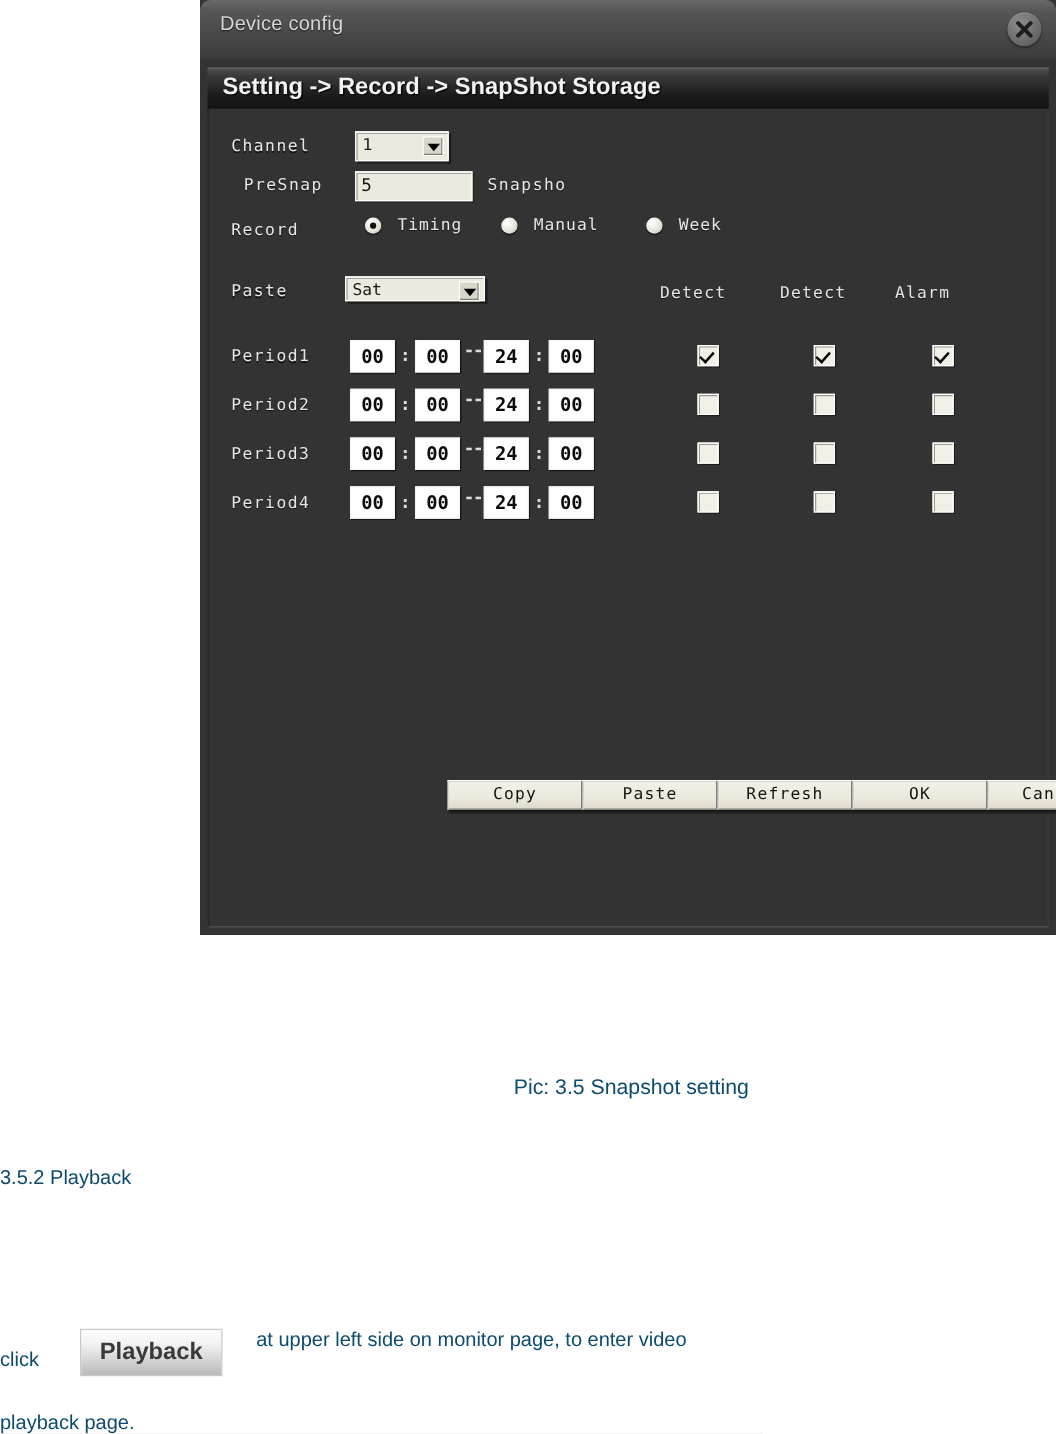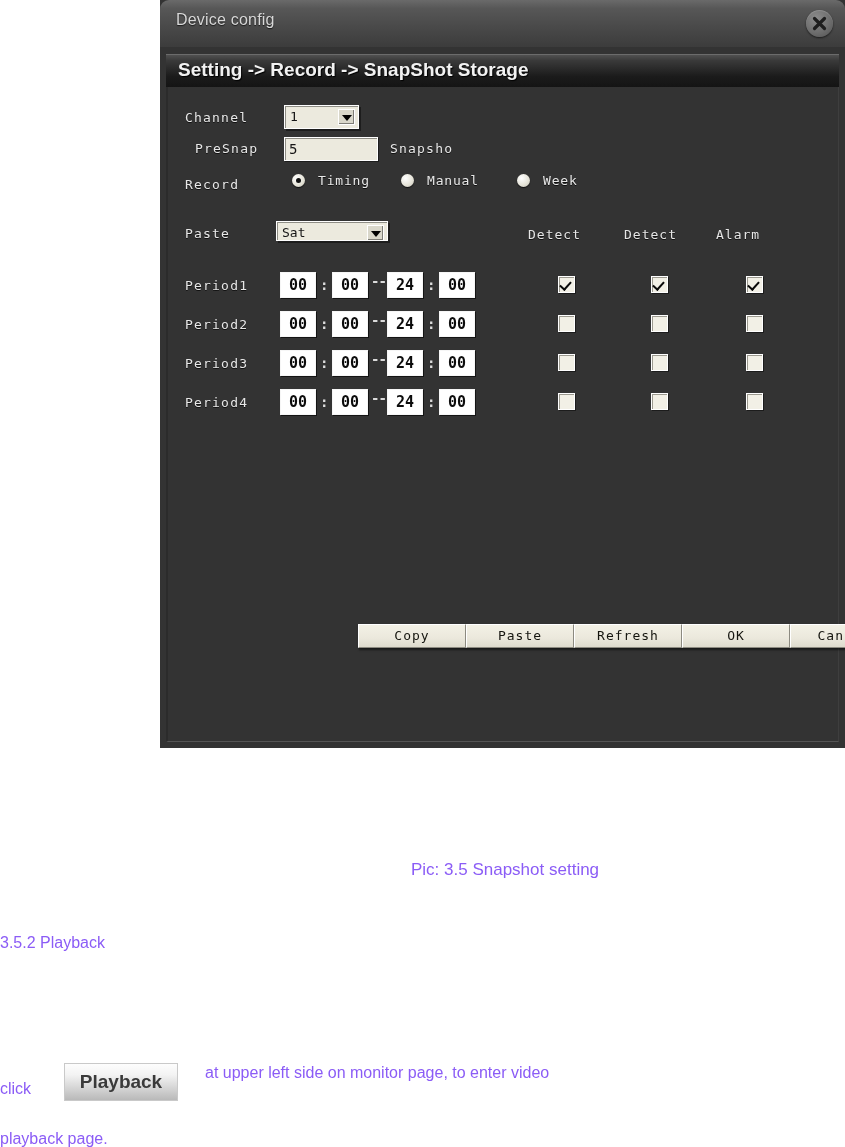--- a/index.html
+++ b/index.html
@@ -273,21 +273,21 @@
     letter-spacing: 1px;
     text-align: center;
     line-height: 22px;
     cursor: pointer;
   }
 
   
   .doc-text {
     position: absolute;
     font-family: "Liberation Sans", sans-serif;
-    color: #8b5cf6;
+    color: #0c4a6e;
     white-space: nowrap;
   }
   #figure-caption {
     left: 411px;
     top: 860px;
     font-size: 17px;
   }
   #heading-352 {
     left: 0px;
     top: 934px;

